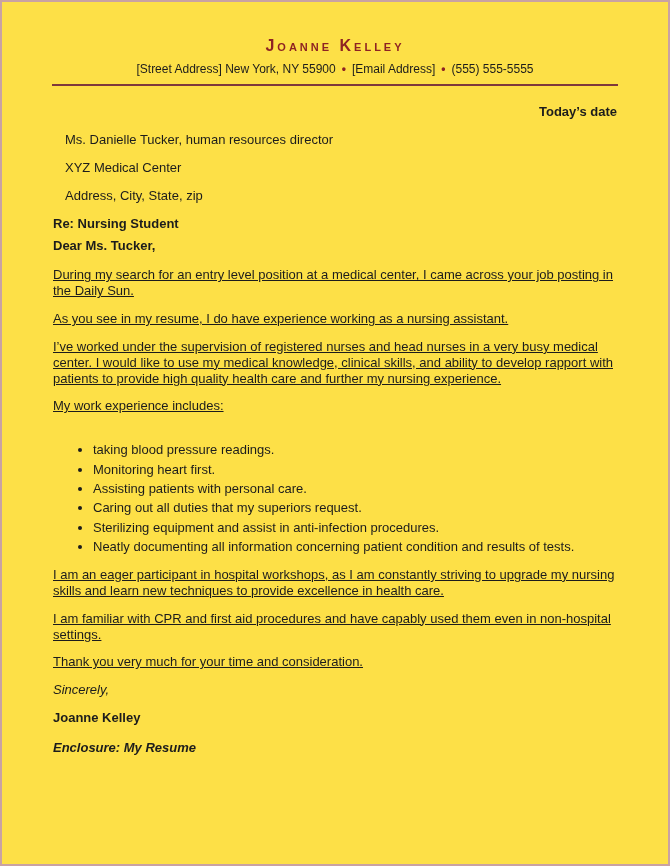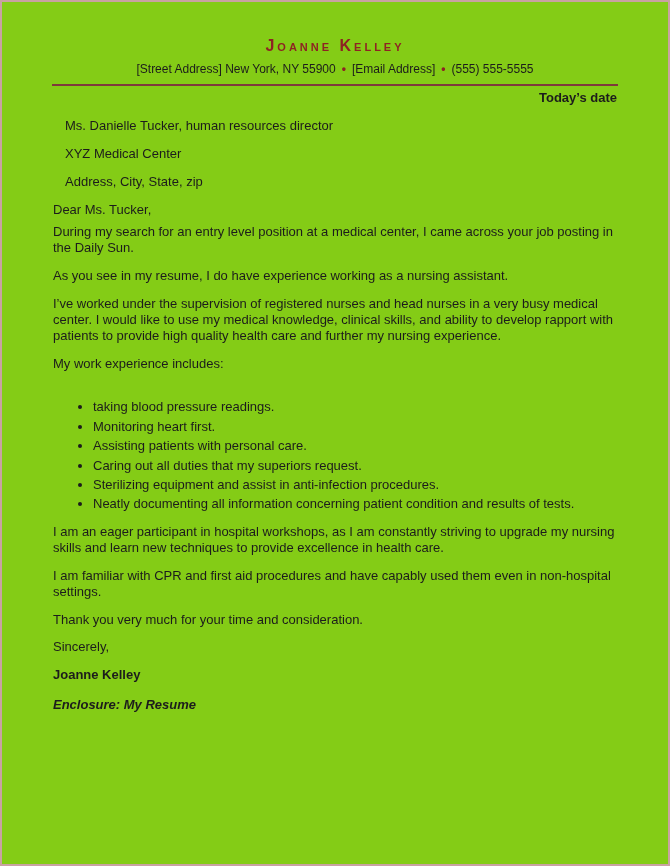--- a/index.html
+++ b/index.html
@@ -6,21 +6,21 @@
     margin: 0;
     padding: 0;
     background: #ffffff;
   }
   .page {
     position: relative;
     width: 670px;
     height: 866px;
     box-sizing: border-box;
     border: 2px solid #c9a2a2;
-    background: #84cc16;
+    background: #fde047;
     font-family: "Liberation Sans", "DejaVu Sans", sans-serif;
     font-size: 13px;
     line-height: 1.22;
     color: #1c1c1c;
     overflow: hidden;
   }
   .letter-head {
     text-align: center;
     padding-top: 34px;
   }
@@ -41,49 +41,52 @@
     color: #8e2323;
     padding: 0 6px;
     font-weight: 700;
   }
   .head-rule {
     border: 0;
     border-top: 2px solid #7e393b;
     margin: 8px 50px 0 50px;
   }
   .content {
-    padding: 4px 51px 0 51px;
+    padding: 18px 51px 0 51px;
   }
   .date-line {
     text-align: right;
     font-weight: 700;
     margin: 0 0 3px 0;
   }
   .recipient-block div {
     margin: 12px;
   }
   .subject-line {
     font-weight: 700;
     margin: 11px 0 7px 0;
   }
   .salutation {
-    margin: 0 0 7px 0;
+    margin: 0 0 13px 0;
+    font-weight: bold;
   }
   .content p.body-par {
     margin: 0 0 12px 0;
+    text-decoration: underline;
   }
   ul.experience-list {
     margin: 28px 0 12px 0;
     padding-left: 40px;
   }
   ul.experience-list li {
     margin: 0 0 3.5px 0;
   }
   .sign-off {
     margin: 2px 0 12px 0;
+    font-style: italic;
   }
   .signature {
     font-weight: 700;
     margin: 0 0 14px 0;
   }
   .enclosure {
     font-weight: 700;
     margin: 0;
     font-style: italic;
   }
@@ -104,20 +107,21 @@
   <main class="content">
 
     <p class="date-line">Today’s date</p>
 
     <div class="recipient-block">
       <div>Ms. Danielle Tucker, human resources director</div>
       <div>XYZ Medical Center</div>
       <div>Address, City, State, zip</div>
     </div>
 
+    <p class="subject-line">Re: Nursing Student</p>
 
     <p class="salutation">Dear Ms. Tucker,</p>
 
     <p class="body-par">During my search for an entry level position at a medical center, I came across your job posting in the Daily Sun.</p>
     <p class="body-par">As you see in my resume, I do have experience working as a nursing assistant.</p>
     <p class="body-par">I’ve worked under the supervision of registered nurses and head nurses in a very busy medical center. I would like to use my medical knowledge, clinical skills, and ability to develop rapport with patients to provide high quality health care and further my nursing experience.</p>
 
     <p class="body-par">My work experience includes:</p>
 
     <ul class="experience-list">

